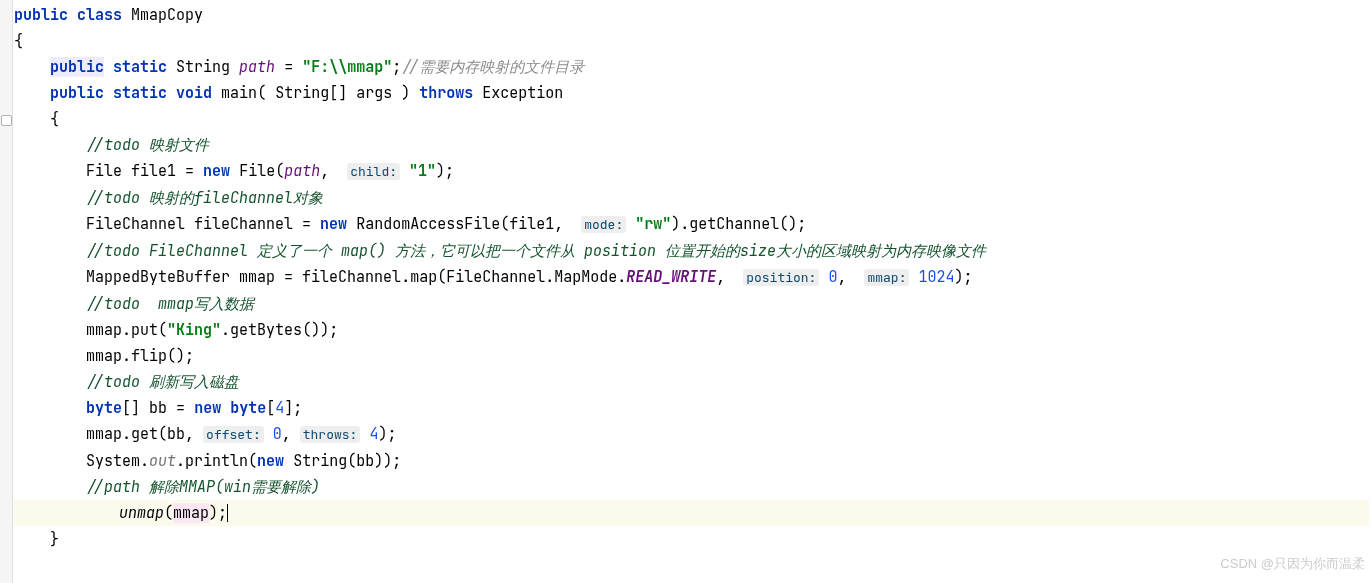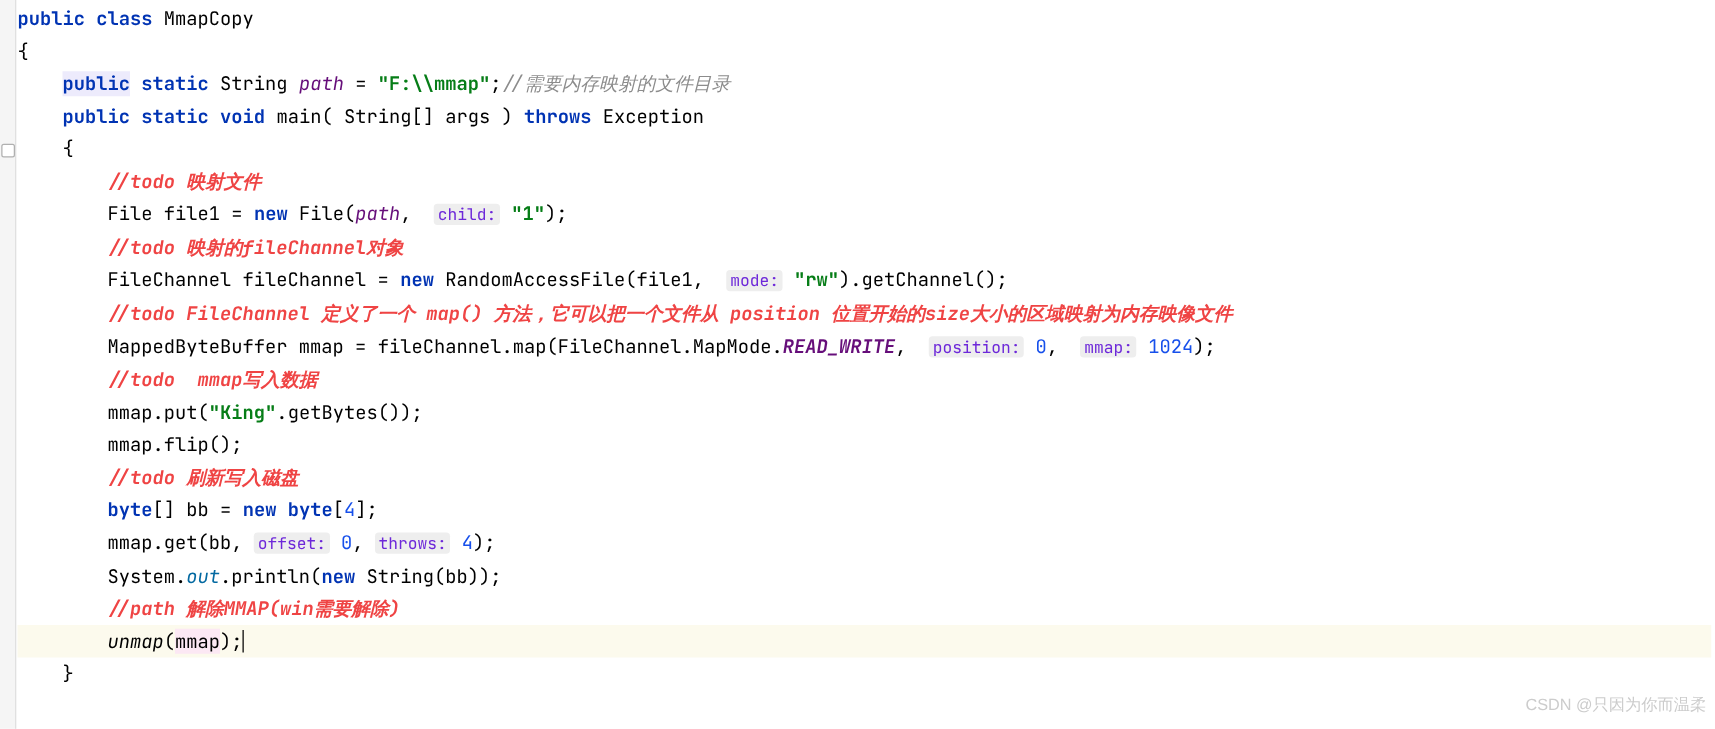--- a/index.html
+++ b/index.html
@@ -48,27 +48,27 @@
     position: absolute;
     left: 0; right: 0;
     height: 26px;
     background: #fcfaed;
     z-index: -1;
   }
   .kw { color: #0033b3; font-weight: bold; }
   .type { color: #000000; }
   .ident { color: #000000; }
   .field { color: #660e7a; font-style: italic; }
-  .static-field { color: #0369a1; font-style: italic; }
+  .static-field { color: #737373; font-style: italic; }
   .str { color: #067d17; font-weight: bold; }
   .num { color: #1750eb; }
   .comment { color: #8c8c8c; font-style: italic; }
-  .todo { color: #ef4444; font-style: italic; font-weight: bold; }
+  .todo { color: #14532d; font-style: italic; font-weight: normal; }
   .param-hint {
-    color: #6d28d9;
+    color: #0c4a6e;
     background: #eeeeee;
     border-radius: 3px;
     padding: 0 3px;
     font-style: normal;
     font-size: 13px;
     font-weight: normal;
   }
   .const { color: #660e7a; font-style: italic; font-weight: bold; }
   .caret {
     display: inline-block;
@@ -79,21 +79,21 @@
     margin-bottom: 2px;
   }
   .watermark {
     position: absolute;
     right: 7px;
     bottom: 6px;
     color: #cccccc;
     font-size: 13px;
     font-family: "Microsoft YaHei", sans-serif;
   }
-  .method-italic { font-style: italic; }
+  .method-italic { font-style: italic; margin-left: 33px; }
 </style>
 </head>
 <body>
 
 <div class="gutter">
   <div class="mark"></div>
 </div>
 
 <div class="code-area">
 

